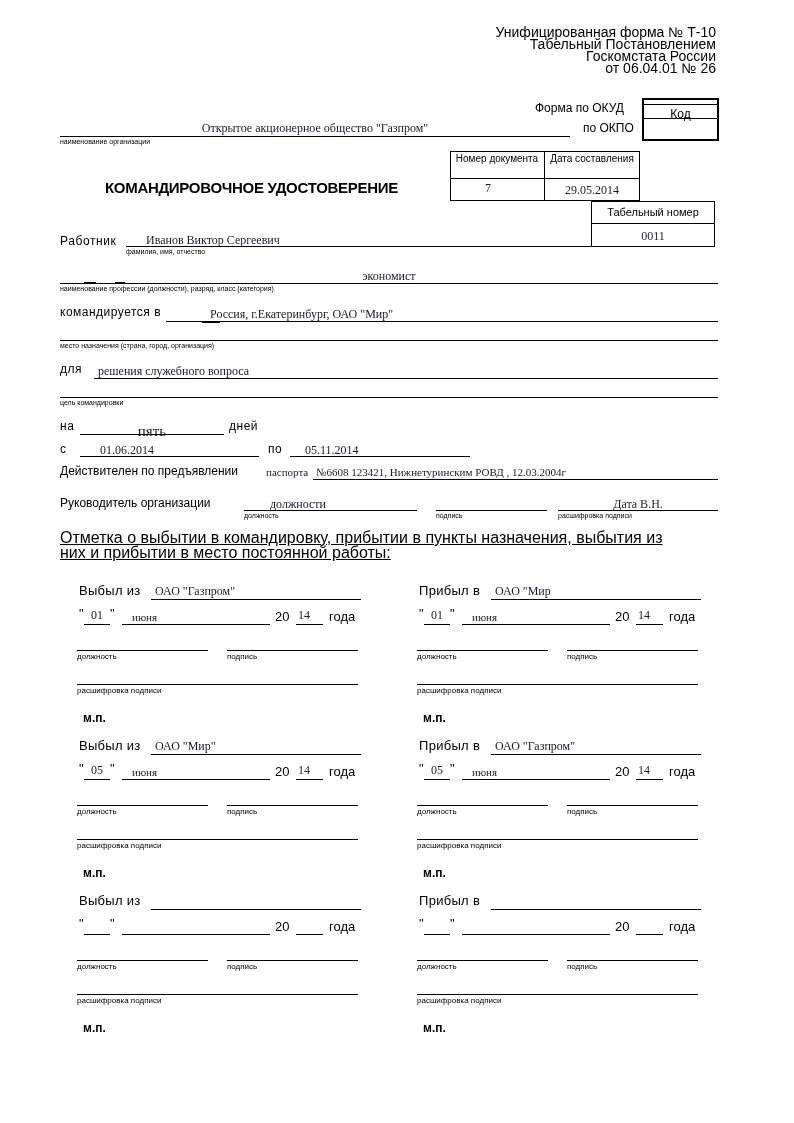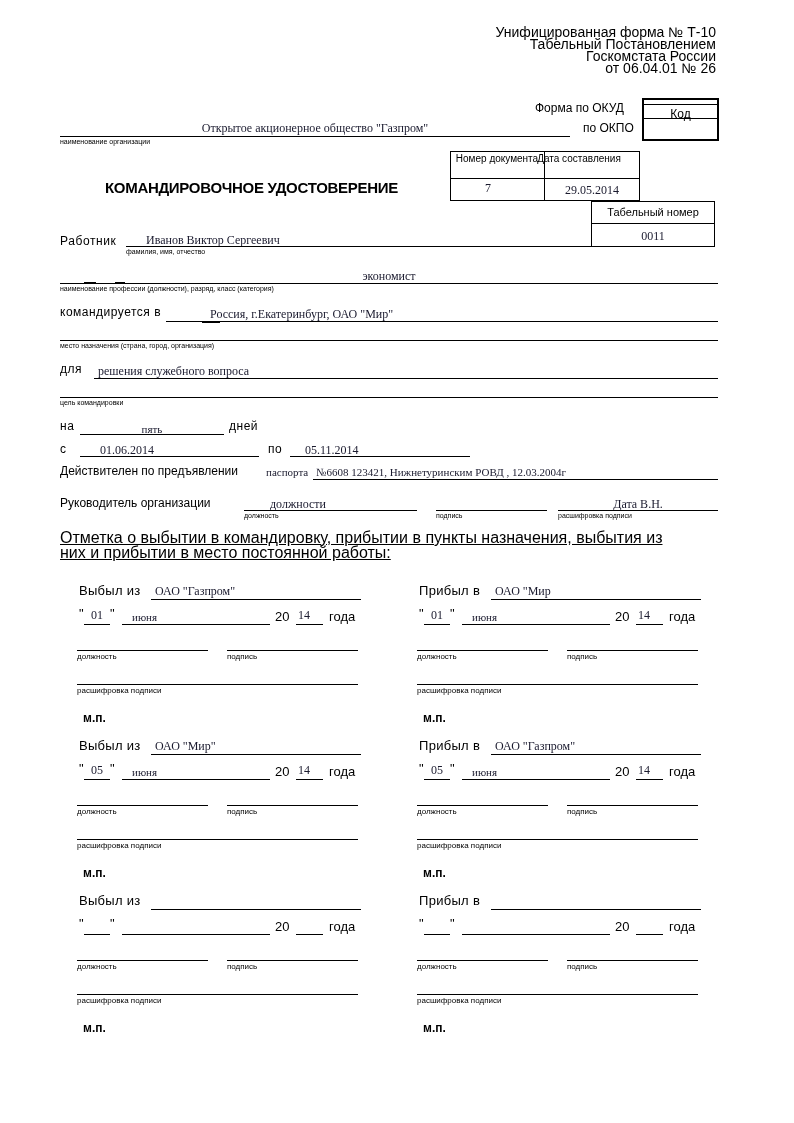--- a/index.html
+++ b/index.html
@@ -37,21 +37,21 @@
 <div class="abs" style="left:644px; top:120px; width:73px; height:19px;"></div>
 
 <div class="val" style="left:60px; width:510px; top:121px; text-align:center;">Открытое акционерное общество "Газпром"</div>
 <div class="hl" style="left:60px; top:136px; width:510px;"></div>
 <div class="cap" style="left:60px; width:510px; top:138px;">наименование организации</div>
 
 <div class="box" style="left:450px; top:151px; width:190px; height:50px;"></div>
 <div class="abs" style="left:544px; top:151px; width:0; height:50px; border-left:1px solid #000;"></div>
 <div class="hl" style="left:450px; top:178px; width:190px;"></div>
 <div class="cell" style="left:452px; top:153px; width:90px; font-size:10px; line-height:11px;">Номер документа</div>
-<div class="cell" style="left:533px; top:153px; width:92px; font-size:10px; line-height:11px;">Дата составления</div>
+<div class="cell" style="left:546px; top:153px; width:92px; font-size:10px; line-height:11px;">Дата составления</div>
 <div class="cell serif" style="left:452px; top:181px; width:72px; font-size:12px;">7</div>
 <div class="cell serif" style="left:546px; top:183px; width:92px; font-size:12px;">29.05.2014</div>
 
 <div class="abs" style="left:105px; top:179px; font-size:15px; font-weight:bold; letter-spacing:-0.3px;">КОМАНДИРОВОЧНОЕ УДОСТОВЕРЕНИЕ</div>
 
 <div class="box" style="left:591px; top:201px; width:124px; height:46px;"></div>
 <div class="hl" style="left:591px; top:223px; width:124px;"></div>
 <div class="cell" style="left:592px; top:206px; width:122px; font-size:11px;">Табельный номер</div>
 <div class="cell serif" style="left:592px; top:229px; width:122px; font-size:12px;">0011</div>
 
@@ -73,21 +73,21 @@
 <div class="hl" style="left:60px; top:340px; width:658px;"></div>
 <div class="cap" style="left:60px; width:658px; top:342px;">место назначения (страна, город, организация)</div>
 
 <div class="lbl" style="left:60px; top:362px; letter-spacing:0.5px;">для</div>
 <div class="val" style="left:98px; top:364px;">решения служебного вопроса</div>
 <div class="hl" style="left:94px; top:378px; width:624px;"></div>
 <div class="hl" style="left:60px; top:397px; width:658px;"></div>
 <div class="cap" style="left:60px; width:658px; top:399px;">цель командировки</div>
 
 <div class="lbl" style="left:60px; top:419px; letter-spacing:0.6px;">на</div>
-<div class="val" style="left:80px; width:144px; top:423px; text-align:center; font-size:11px;">пять</div>
+<div class="val" style="left:80px; width:144px; top:423px; text-align:center; font-size:15px;">пять</div>
 <div class="hl" style="left:80px; top:434px; width:144px;"></div>
 <div class="lbl" style="left:229px; top:419px; letter-spacing:0.5px;">дней</div>
 
 <div class="lbl" style="left:60px; top:442px;">с</div>
 <div class="val" style="left:100px; top:443px;">01.06.2014</div>
 <div class="hl" style="left:80px; top:456px; width:179px;"></div>
 <div class="lbl" style="left:268px; top:442px; letter-spacing:0.5px;">по</div>
 <div class="val" style="left:305px; top:443px;">05.11.2014</div>
 <div class="hl" style="left:290px; top:456px; width:180px;"></div>
 

